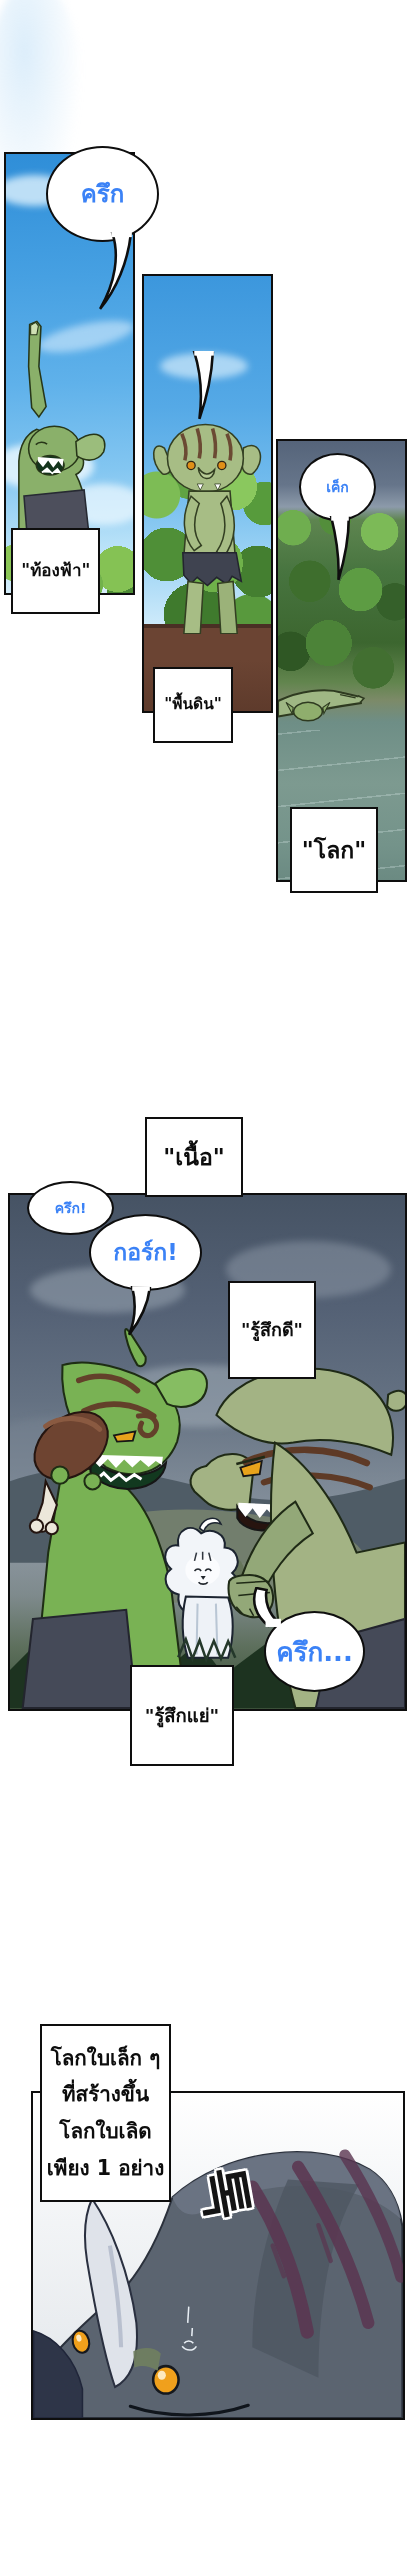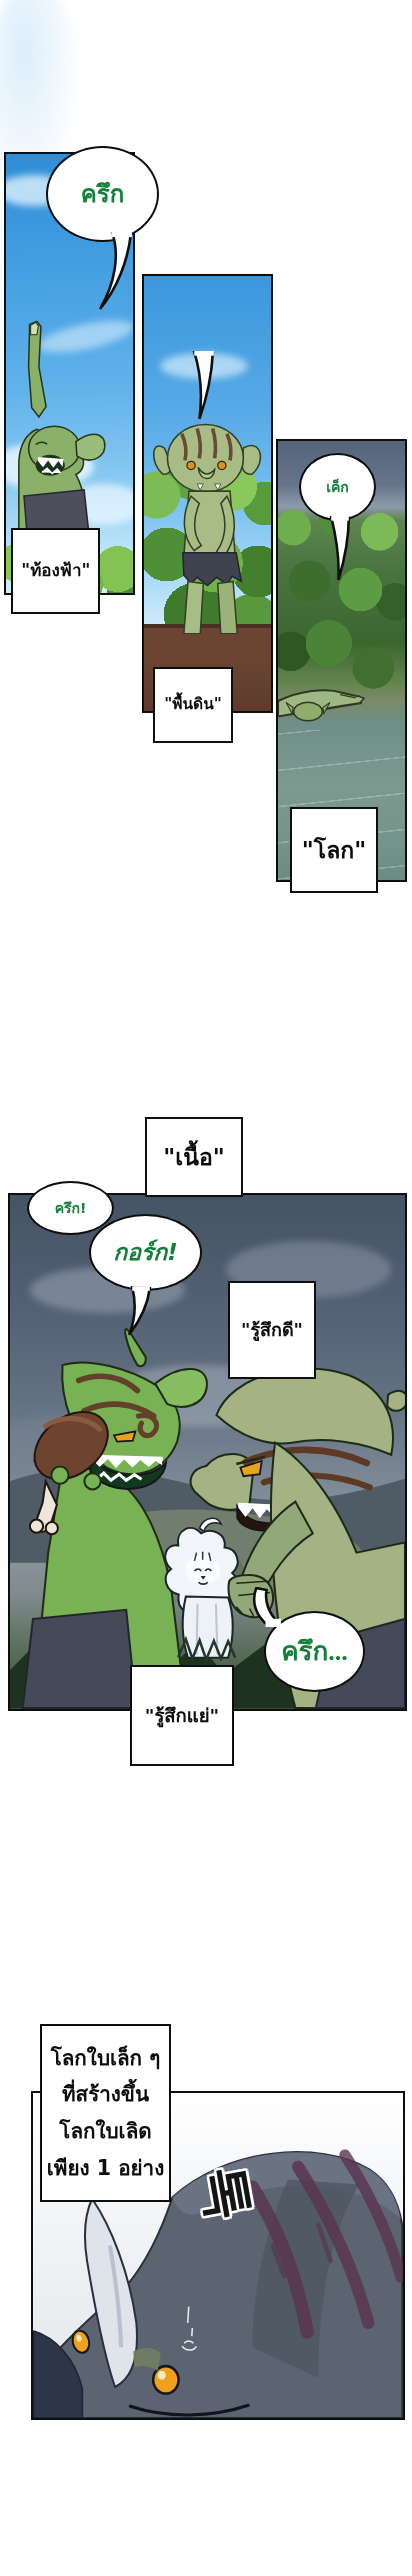--- a/index.html
+++ b/index.html
@@ -5,21 +5,21 @@
   html,body{margin:0;padding:0;background:#ffffff;}
   #page{position:relative;width:412px;height:3864px;background:#ffffff;overflow:hidden;
         font-family:"DejaVu Sans","Liberation Sans",sans-serif;}
   .panel{position:absolute;border:2.1px solid #0e0e0e;overflow:hidden;background:#fff;box-sizing:border-box;}
   .layer{position:absolute;inset:0;}
   .cap{position:absolute;background:#ffffff;border:2.6px solid #0e0e0e;box-sizing:border-box;
        display:flex;align-items:center;justify-content:center;text-align:center;
        font-weight:700;color:#0d0d0d;z-index:30;line-height:1.15;}
   .bub{position:absolute;background:#ffffff;border:2.6px solid #0e0e0e;box-sizing:border-box;border-radius:50%;
        display:flex;align-items:center;justify-content:center;text-align:center;
-       font-weight:700;color:#15803d;z-index:28;line-height:1;}
+       font-weight:700;color:#3b82f6;z-index:28;line-height:1;}
   .tail{position:absolute;z-index:29;}
   .sfx{position:absolute;font-weight:700;color:#141414;z-index:34;line-height:1;
        text-shadow:-2.1px -2.1px 0 #fff,2.1px -2.1px 0 #fff,-2.1px 2.1px 0 #fff,2.1px 2.1px 0 #fff,
                    0 -2.6px 0 #fff,0 2.6px 0 #fff,-2.6px 0 0 #fff,2.6px 0 0 #fff;}
   .cloud{position:absolute;border-radius:50%;filter:blur(3.6px);}
   svg{display:block;}
 </style>
 </head>
 <body>
 
@@ -226,33 +226,33 @@
     </svg>
   </div>
 
   <div class="cap" style="left:145px;top:1117px;width:98px;height:80px;font-size:23px;">
     <span>"เนื้อ"</span>
   </div>
 
   <div class="bub" style="left:27px;top:1181px;width:87px;height:54px;font-size:14px;z-index:28;">
     <span>ครึก!</span>
   </div>
-  <div class="bub" style="left:89px;top:1214px;width:113px;height:77px;font-size:23px;z-index:29;font-style:italic;">
+  <div class="bub" style="left:89px;top:1214px;width:113px;height:77px;font-size:23px;z-index:29;">
     <span>กอร์ก!</span>
   </div>
   <svg class="tail" style="left:125px;top:1286px;" width="31" height="52" viewBox="0 0 60 100">
     <path d="M14,2 C22,34 20,64 8,94 C28,68 44,36 48,4 Z" fill="#ffffff" stroke="#0e0e0e" stroke-width="5"></path>
     <rect x="14" y="0" width="34" height="9" fill="#ffffff"></rect>
   </svg>
 
   <div class="cap" style="left:228px;top:1281px;width:88px;height:98px;font-size:18px;">
     <span>"รู้สึกดี"</span>
   </div>
 
-  <div class="bub" style="left:264px;top:1611px;width:101px;height:81px;font-size:26px;font-family:Liberation Serif, serif;">
+  <div class="bub" style="left:264px;top:1611px;width:101px;height:81px;font-size:26px;">
     <span>ครึก...</span>
   </div>
   <svg class="tail" style="left:246px;top:1587px;" width="36" height="41" viewBox="0 0 70 80">
     <path d="M20,2 C10,28 18,56 44,76 L64,70 C44,52 36,28 40,6 Z" fill="#ffffff" stroke="#0e0e0e" stroke-width="5"></path>
     <rect x="38" y="62" width="30" height="16" fill="#ffffff"></rect>
   </svg>
 
   <div class="cap" style="left:130px;top:1665px;width:104px;height:101px;font-size:18.5px;">
     <span>"รู้สึกแย่"</span>
   </div>

